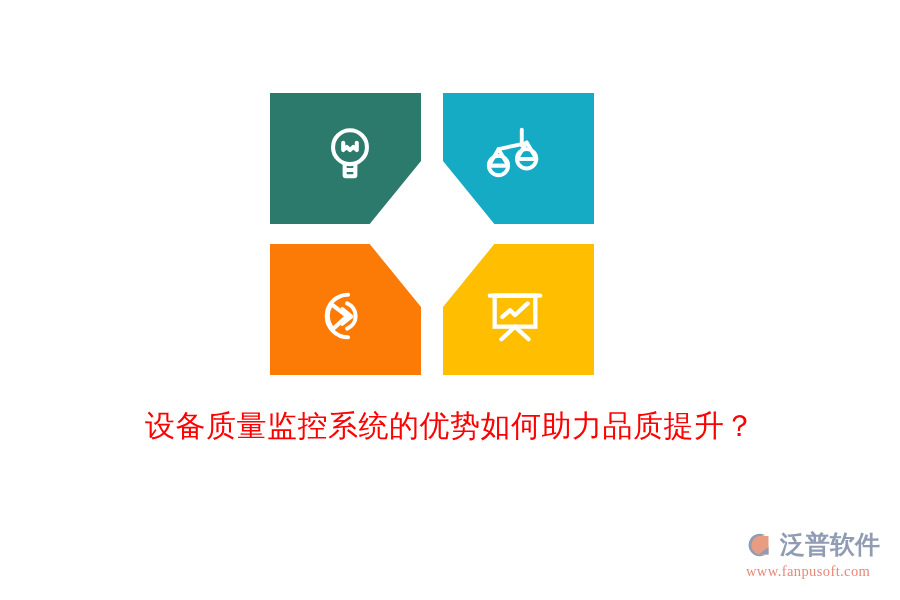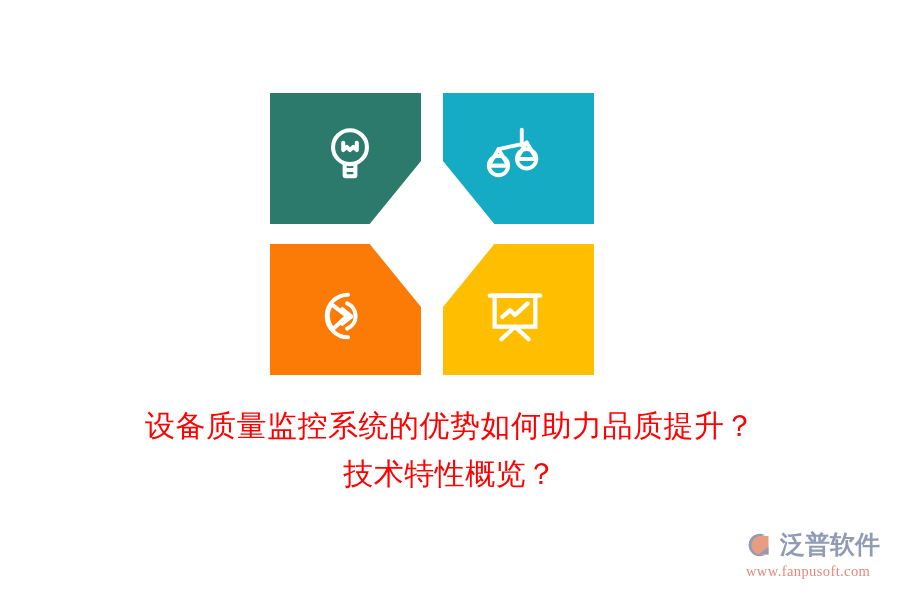--- a/index.html
+++ b/index.html
@@ -198,21 +198,20 @@
           <path d="M32 43 L18 56" stroke="#FFFFFF" stroke-width="4.4" stroke-linecap="round"></path>
           <path d="M32 43 L46 56" stroke="#FFFFFF" stroke-width="4.4" stroke-linecap="round"></path>
         </svg>
       </div>
     </div>
 
   </div>
 
   <div class="headline">
     <span class="headline-line">设备质量监控系统的优势如何助力品质提升？</span>
-    <span class="headline-line">技术特性概览？</span>
   </div>
 
   <div class="watermark">
     <div class="wm-top">
       <span class="wm-mark">
         <svg viewBox="0 0 32 32" width="30" height="30" aria-hidden="true">
           <path d="M20.5 5.5 A12 12 0 1 0 20.5 26.5 A9.5 9.5 0 1 1 20.5 5.5 z" fill="#8794AD"></path>
           <path d="M13.5 26 A10 10 0 0 1 13.5 6.5 L24 6.5 L24 26 z" fill="#E79478"></path>
           <path d="M13.5 26 L24 26 L24 18 z" fill="#8794AD"></path>
         </svg>

